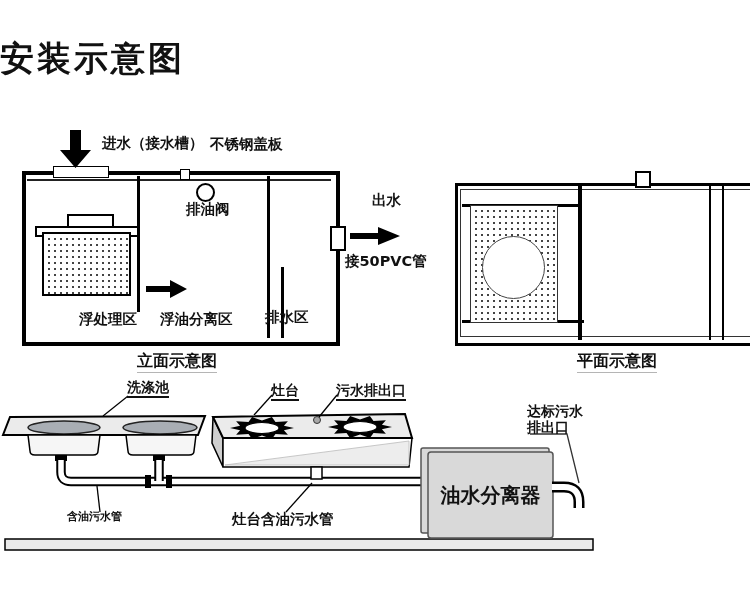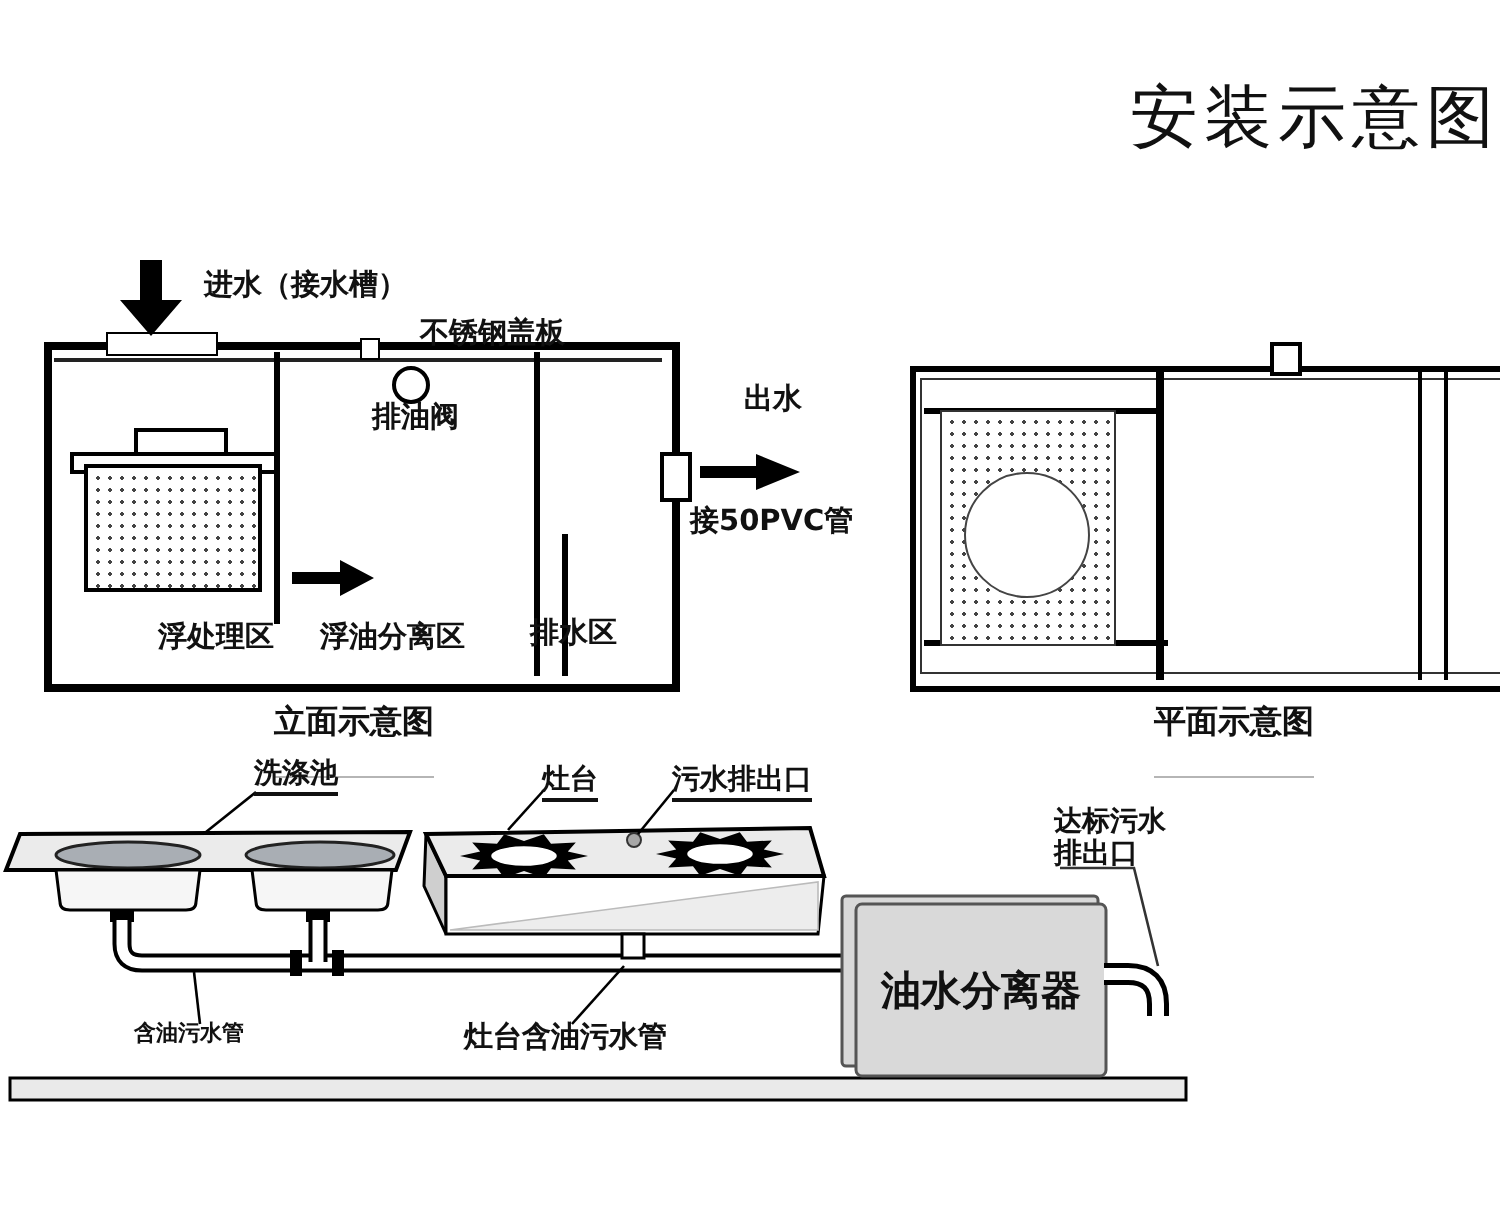--- a/index.html
+++ b/index.html
@@ -2,22 +2,22 @@
 <html><head>
 <meta charset="utf-8">
 <style>
   html,body{margin:0;padding:0;background:#fff;}
   #stage{
     position:relative;width:750px;height:604px;background:#fff;overflow:hidden;
     font-family:"DejaVu Sans","Liberation Sans",sans-serif;color:#111;
   }
   .abs{position:absolute;}
   .lbl{position:absolute;font-weight:bold;font-size:14.5px;line-height:1.15;white-space:nowrap;color:#111;}
-  .title{position:absolute;left:0;right:0;top:36px;text-align:right;font-size:34px;font-weight:400;letter-spacing:3px;}
-  .caption{position:absolute;font-size:16px;font-weight:bold;padding-bottom:16px;border-bottom:1px solid #b5b5b5;white-space:nowrap;}
+  .title{position:absolute;left:0;right:0;top:36px;text-align:left;font-size:34px;font-weight:700;letter-spacing:3px;}
+  .caption{position:absolute;font-size:16px;font-weight:bold;padding-bottom:0;border-bottom:1px solid #b5b5b5;white-space:nowrap;}
   .line{position:absolute;background:#000;}
   .dots{
     background-image:radial-gradient(circle,#444 0.9px,transparent 1.05px);
     background-size:6px 6px;background-position:2px 2px;background-color:#fff;
   }
   
   .ev-tank{left:22px;top:171px;width:310px;height:167px;border:4.5px solid #000;background:#fff;}
   .ev-cover-line{left:27px;top:179px;width:304px;height:2px;background:#222;}
   .ev-notch{left:53px;top:166px;width:54px;height:10px;background:#fff;border:1.5px solid #000;}
   .ev-connector{left:180px;top:169px;width:8px;height:9px;background:#fff;border:1.5px solid #000;}
@@ -60,21 +60,21 @@
     <polygon points="10,0 21,0 21,20 31,20 15.5,38 0,20 10,20" fill="#000"></polygon>
   </svg>
   <svg class="abs" style="left:146px;top:278px;" width="42" height="22" viewBox="0 0 42 22">
     <polygon points="0,8 24,8 24,2 41,11 24,20 24,14 0,14" fill="#000"></polygon>
   </svg>
   <svg class="abs" style="left:350px;top:224px;" width="52" height="24" viewBox="0 0 52 24">
     <polygon points="0,9 28,9 28,3 50,12 28,21 28,15 0,15" fill="#000"></polygon>
   </svg>
 
   <div class="lbl" style="left:102px;top:135px;">进水（接水槽）</div>
-  <div class="lbl" style="left:210px;top:159px;font-family:Liberation Serif, serif;">不锈钢盖板</div>
+  <div class="lbl" style="left:210px;top:136px;font-family:Liberation Serif, serif;">不锈钢盖板</div>
   <div class="lbl" style="left:186px;top:201px;">排油阀</div>
   <div class="lbl" style="left:55px;top:311px;margin-left:24px;">浮处理区</div>
   <div class="lbl" style="left:160px;top:311px;">浮油分离区</div>
   <div class="lbl" style="left:265px;top:309px;text-align:center;">排水区</div>
   <div class="lbl" style="left:372px;top:192px;">出水</div>
   <div class="lbl" style="left:345px;top:253px;">接50PVC管</div>
   <div class="caption" style="left:137px;top:351px;">立面示意图</div>
 
   <div class="abs pl-tank"></div>
   <div class="abs pl-inner"></div>

